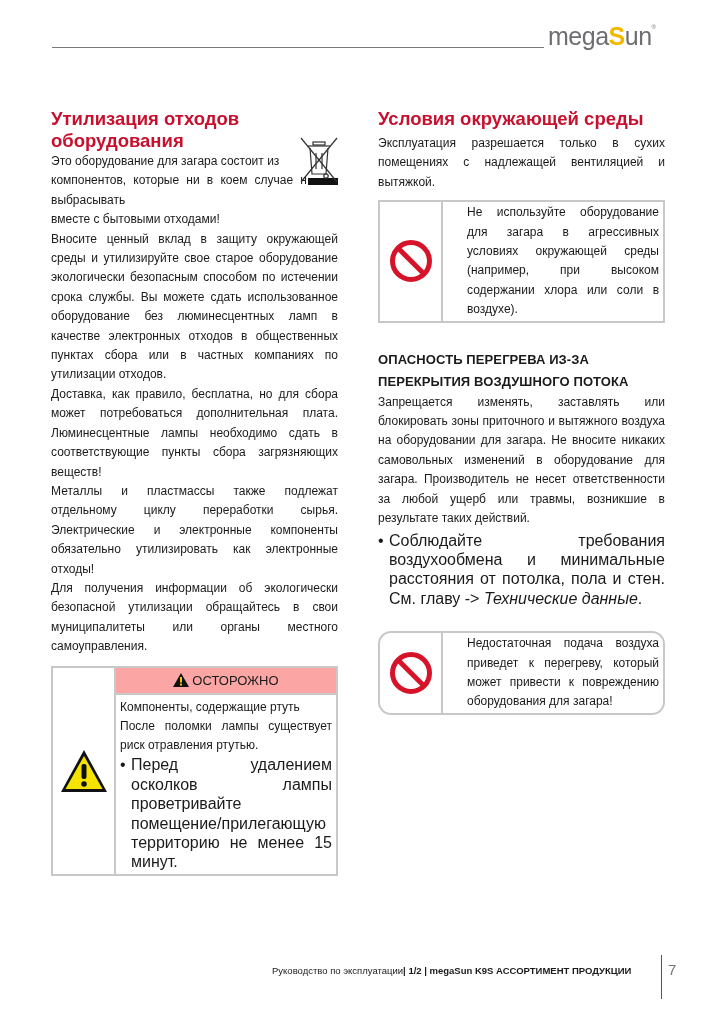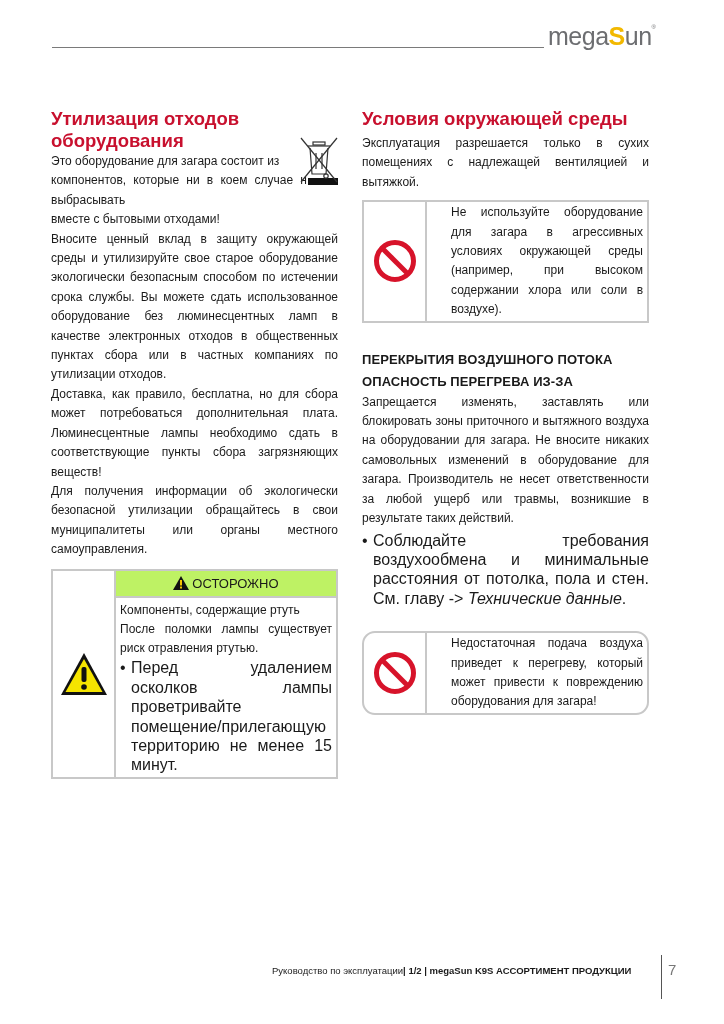--- a/index.html
+++ b/index.html
@@ -6,38 +6,38 @@
   body { width: 724px; height: 1024px; position: relative; overflow: hidden;
          font-family: "Liberation Sans", "DejaVu Sans", sans-serif; color: #1a1a1a; }
   .hdr-line { position: absolute; left: 52px; top: 47px; width: 492px; height: 1px; background: #7a7a7a; }
   .logo { position: absolute; left: 548px; top: 22px; font-size: 25px; letter-spacing: -0.5px;
           color: #6d6e71; font-family: "Liberation Sans", sans-serif; }
   .logo .s { color: #f2b800; font-weight: bold; }
   .logo .reg { font-size: 6px; vertical-align: top; position: relative; top: 2px; }
 
   .col { position: absolute; top: 108px; width: 287px; }
   .col-left { left: 51px; }
-  .col-right { left: 362px; }
+  .col-right { left: 378px; }
 
   h1 { margin: 0; font-size: 18.5px; line-height: 22px; color: #c8102e; font-weight: bold; }
   h2 { margin: 0; font-size: 13px; line-height: 22px; font-weight: bold; color: #1a1a1a; letter-spacing: 0.1px; }
   p  { margin: 0; font-size: 12px; line-height: 19.4px; text-align: justify; }
   p.left { text-align: left; }
 
   .weee { position: absolute; left: 248px; top: 28px; width: 40px; height: 50px; }
   .redact { display: inline-block; width: 30px; height: 7px; background: #111; vertical-align: middle; margin-left: 1px; }
 
   .notice { border: 2px solid #c8c8c8; margin-top: 8px; display: flex; box-sizing: border-box; gap: 20px; }
   .notice .icon-cell { width: 61px; border-right: 2px solid #c8c8c8; display: flex; align-items: center; justify-content: center; flex-shrink: 0; }
   .notice .text-cell { flex: 1; padding: 1px 4px 1px 4px; }
 
   .warn { border: 2px solid #c8c8c8; margin-top: 9px; display: flex; box-sizing: border-box; }
   .warn .icon-cell { width: 61px; border-right: 2px solid #c8c8c8; display: flex; align-items: center; justify-content: center; flex-shrink: 0; }
   .warn .body { flex: 1; }
-  .warn .banner { background: #bef264; height: 25px; display: flex; align-items: center; justify-content: center;
+  .warn .banner { background: #fca5a5; height: 25px; display: flex; align-items: center; justify-content: center;
                   font-size: 13px; border-bottom: 2px solid #c8c8c8; }
   .warn .banner svg { margin-right: 3px; }
   .warn .content { padding: 2px 4px 2px 4px; }
   .warn .title { font-weight: normal; font-size: 12px; line-height: 20px; }
 
   ul.bul { margin: 0; padding: 0; list-style: none; }
   ul.bul li { position: relative; padding-left: 11px; font-size: 16px; line-height: 19.4px; text-align: justify; }
   ul.bul li::before { content: "•"; position: absolute; left: 0; top: 0; }
 
   .footer { position: absolute; left: 272px; top: 965px; font-size: 9.5px; color: #1a1a1a; }
@@ -64,20 +64,21 @@
       <line x1="2" y1="2" x2="38" y2="46"></line>
         <line x1="38" y1="2" x2="2" y2="46"></line>
     </g>
   </svg>
   <p class="left">Это оборудование для загара состоит из</p>
   <p style="text-align:justify;text-align-last:justify;"><span>компонентов, которые ни в коем случае н</span><span class="redact"></span></p>
   <p class="left">выбрасывать</p>
   <p class="left">вместе с бытовыми отходами!</p>
   <p>Вносите ценный вклад в защиту окружающей среды и утилизируйте свое старое оборудование экологически безопасным способом по истечении срока службы. Вы можете сдать использованное оборудование без люминесцентных ламп в качестве электронных отходов в общественных пунктах сбора или в частных компаниях по утилизации отходов.</p>
   <p>Доставка, как правило, бесплатна, но для сбора может потребоваться дополнительная плата. Люминесцентные лампы необходимо сдать в соответствующие пункты сбора загрязняющих веществ!</p>
+  <p>Металлы и пластмассы также подлежат отдельному циклу переработки сырья. Электрические и электронные компоненты обязательно утилизировать как электронные отходы!</p>
   <p>Для получения информации об экологически безопасной утилизации обращайтесь в свои муниципалитеты или органы местного самоуправления.</p>
 
   <div class="warn">
     <div class="icon-cell">
       <svg width="50" height="46" viewBox="0 0 50 46">
         <path d="M25 2 L48 44 L2 44 Z" fill="#111"></path>
         <path d="M25 8 L43.5 41 L6.5 41 Z" fill="#f5e400"></path>
         <rect x="22.5" y="16" width="5" height="15" rx="2" fill="#111"></rect>
         <circle cx="25" cy="36" r="2.8" fill="#111"></circle>
       </svg>
@@ -112,22 +113,22 @@
         <circle cx="22" cy="22" r="18.5" fill="none" stroke="#d7132a" stroke-width="5"></circle>
         <line x1="9" y1="9" x2="35" y2="35" stroke="#d7132a" stroke-width="5"></line>
       </svg>
     </div>
     <div class="text-cell">
       <p>Не используйте оборудование для загара в агрессивных условиях окружающей среды (например, при высоком содержании хлора или соли в воздухе).</p>
     </div>
   </div>
 
   <div style="height:26px;"></div>
+  <h2>ОПАСНОСТЬ ПЕРЕГРЕВА ИЗ-ЗА</h2>
   <h2>ПЕРЕКРЫТИЯ ВОЗДУШНОГО ПОТОКА</h2>
-  <h2>ОПАСНОСТЬ ПЕРЕГРЕВА ИЗ-ЗА</h2>
   <p>Запрещается изменять, заставлять или блокировать зоны приточного и вытяжного воздуха на оборудовании для загара. Не вносите никаких самовольных изменений в оборудование для загара. Производитель не несет ответственности за любой ущерб или травмы, возникшие в результате таких действий.</p>
   <ul class="bul" style="margin-top:2px;">
     <li><span>Соблюдайте требования воздухообмена и минимальные расстояния от потолка, пола и стен. См. главу -&gt; </span><i>Технические данные</i><span>.</span></li>
   </ul>
 
   <div class="notice" style="margin-top:23px;border-radius:13px;">
     <div class="icon-cell">
       <svg width="44" height="44" viewBox="0 0 44 44">
         <circle cx="22" cy="22" r="18.5" fill="none" stroke="#d7132a" stroke-width="5"></circle>
         <line x1="9" y1="9" x2="35" y2="35" stroke="#d7132a" stroke-width="5"></line>

